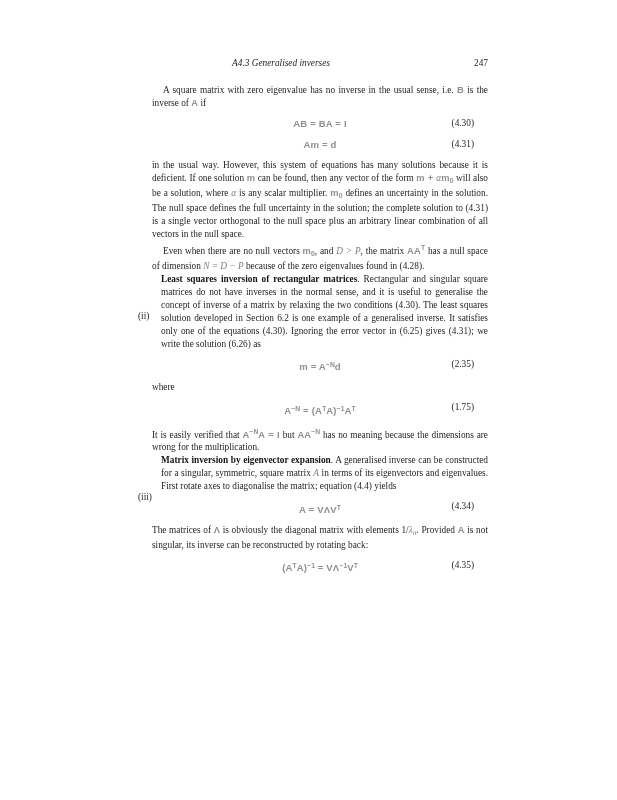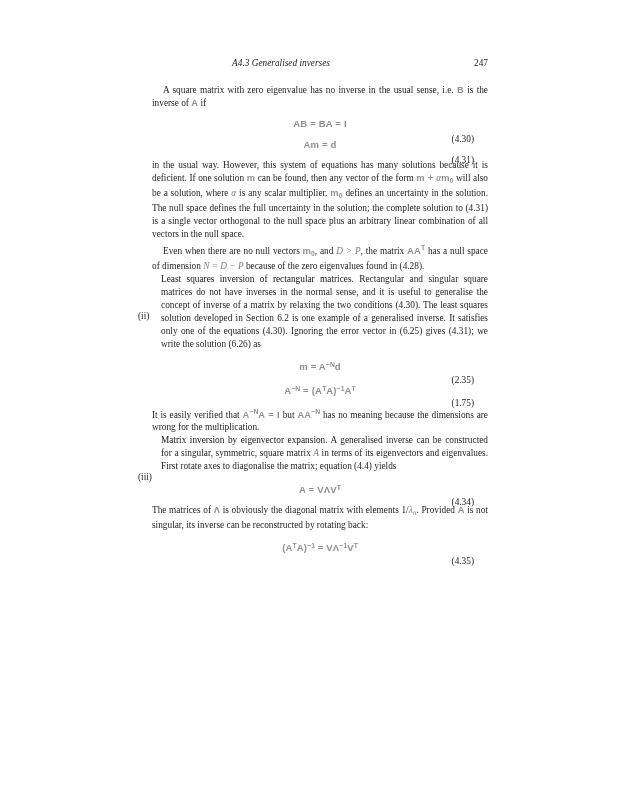--- a/index.html
+++ b/index.html
@@ -58,21 +58,21 @@
   .eq {
     position: relative;
     margin: 7px 14px;
     text-align: center;
     font-size: 9.5px;
     line-height: 13px;
   }
   .eq-num {
     position: absolute;
     right: 0;
-    top: 16px;
+    top: 0;
     font-size: 9.3px;
     color: #1e1e1e;
     font-family: "Liberation Serif", serif;
     font-weight: normal;
   }
   
   .run-m {
     font-family: "Liberation Sans", sans-serif;
     color: #8f8f8f;
     font-weight: bold;
@@ -92,21 +92,21 @@
     font-size: 6.8px;
     vertical-align: -2px;
   }
   .run-i { font-style: italic; color: #7e7e7e; }
   .run-isub {
     font-style: italic;
     color: #7e7e7e;
     font-size: 6.8px;
     vertical-align: -2px;
   }
-  .run-b { font-weight: normal; color: #141414; }
+  .run-b { font-weight: bold; color: #141414; }
 </style>
 </head>
 <body>
 
 <div class="page">
 
   <div class="running-head">
     <span class="head-title">A4.3  Generalised inverses</span>
     <span class="head-page">247</span>
   </div>
@@ -133,20 +133,21 @@
     <div class="li">
       <span class="li-label">(ii)</span>
       <p class="para"><span class="run-b">Least squares inversion of rectangular matrices</span><span>.  Rectangular and singular square matrices do not have inverses in the normal sense, and it is useful to generalise the concept of inverse of a matrix by relaxing the two conditions (4.30).  The least squares solution developed in Section 6.2 is one example of a generalised inverse.  It satisfies only one of the equations (4.30).  Ignoring the error vector in (6.25) gives (4.31); we write the solution (6.26) as</span></p>
     </div>
 
     <div class="eq">
       <span class="eq-math"><span class="run-m">m = A</span><span class="run-msup">−N</span><span class="run-m">d</span></span>
       <span class="eq-num">(2.35)</span>
     </div>
 
+    <p class="para"><span>where</span></p>
 
     <div class="eq">
       <span class="eq-math"><span class="run-m">A</span><span class="run-msup">−N</span><span class="run-m"> = (A</span><span class="run-msup">T</span><span class="run-m">A)</span><span class="run-msup">−1</span><span class="run-m">A</span><span class="run-msup">T</span></span>
       <span class="eq-num">(1.75)</span>
     </div>
 
     <p class="para"><span>It is easily verified that </span><span class="run-m">A</span><span class="run-msup">−N</span><span class="run-m">A</span><span class="run-m"> = </span><span class="run-m">I</span><span> but </span><span class="run-m">AA</span><span class="run-msup">−N</span><span> has no meaning because the dimensions are wrong for the multiplication.</span></p>
 
     <div class="li">
       <span class="li-label">(iii)</span>

